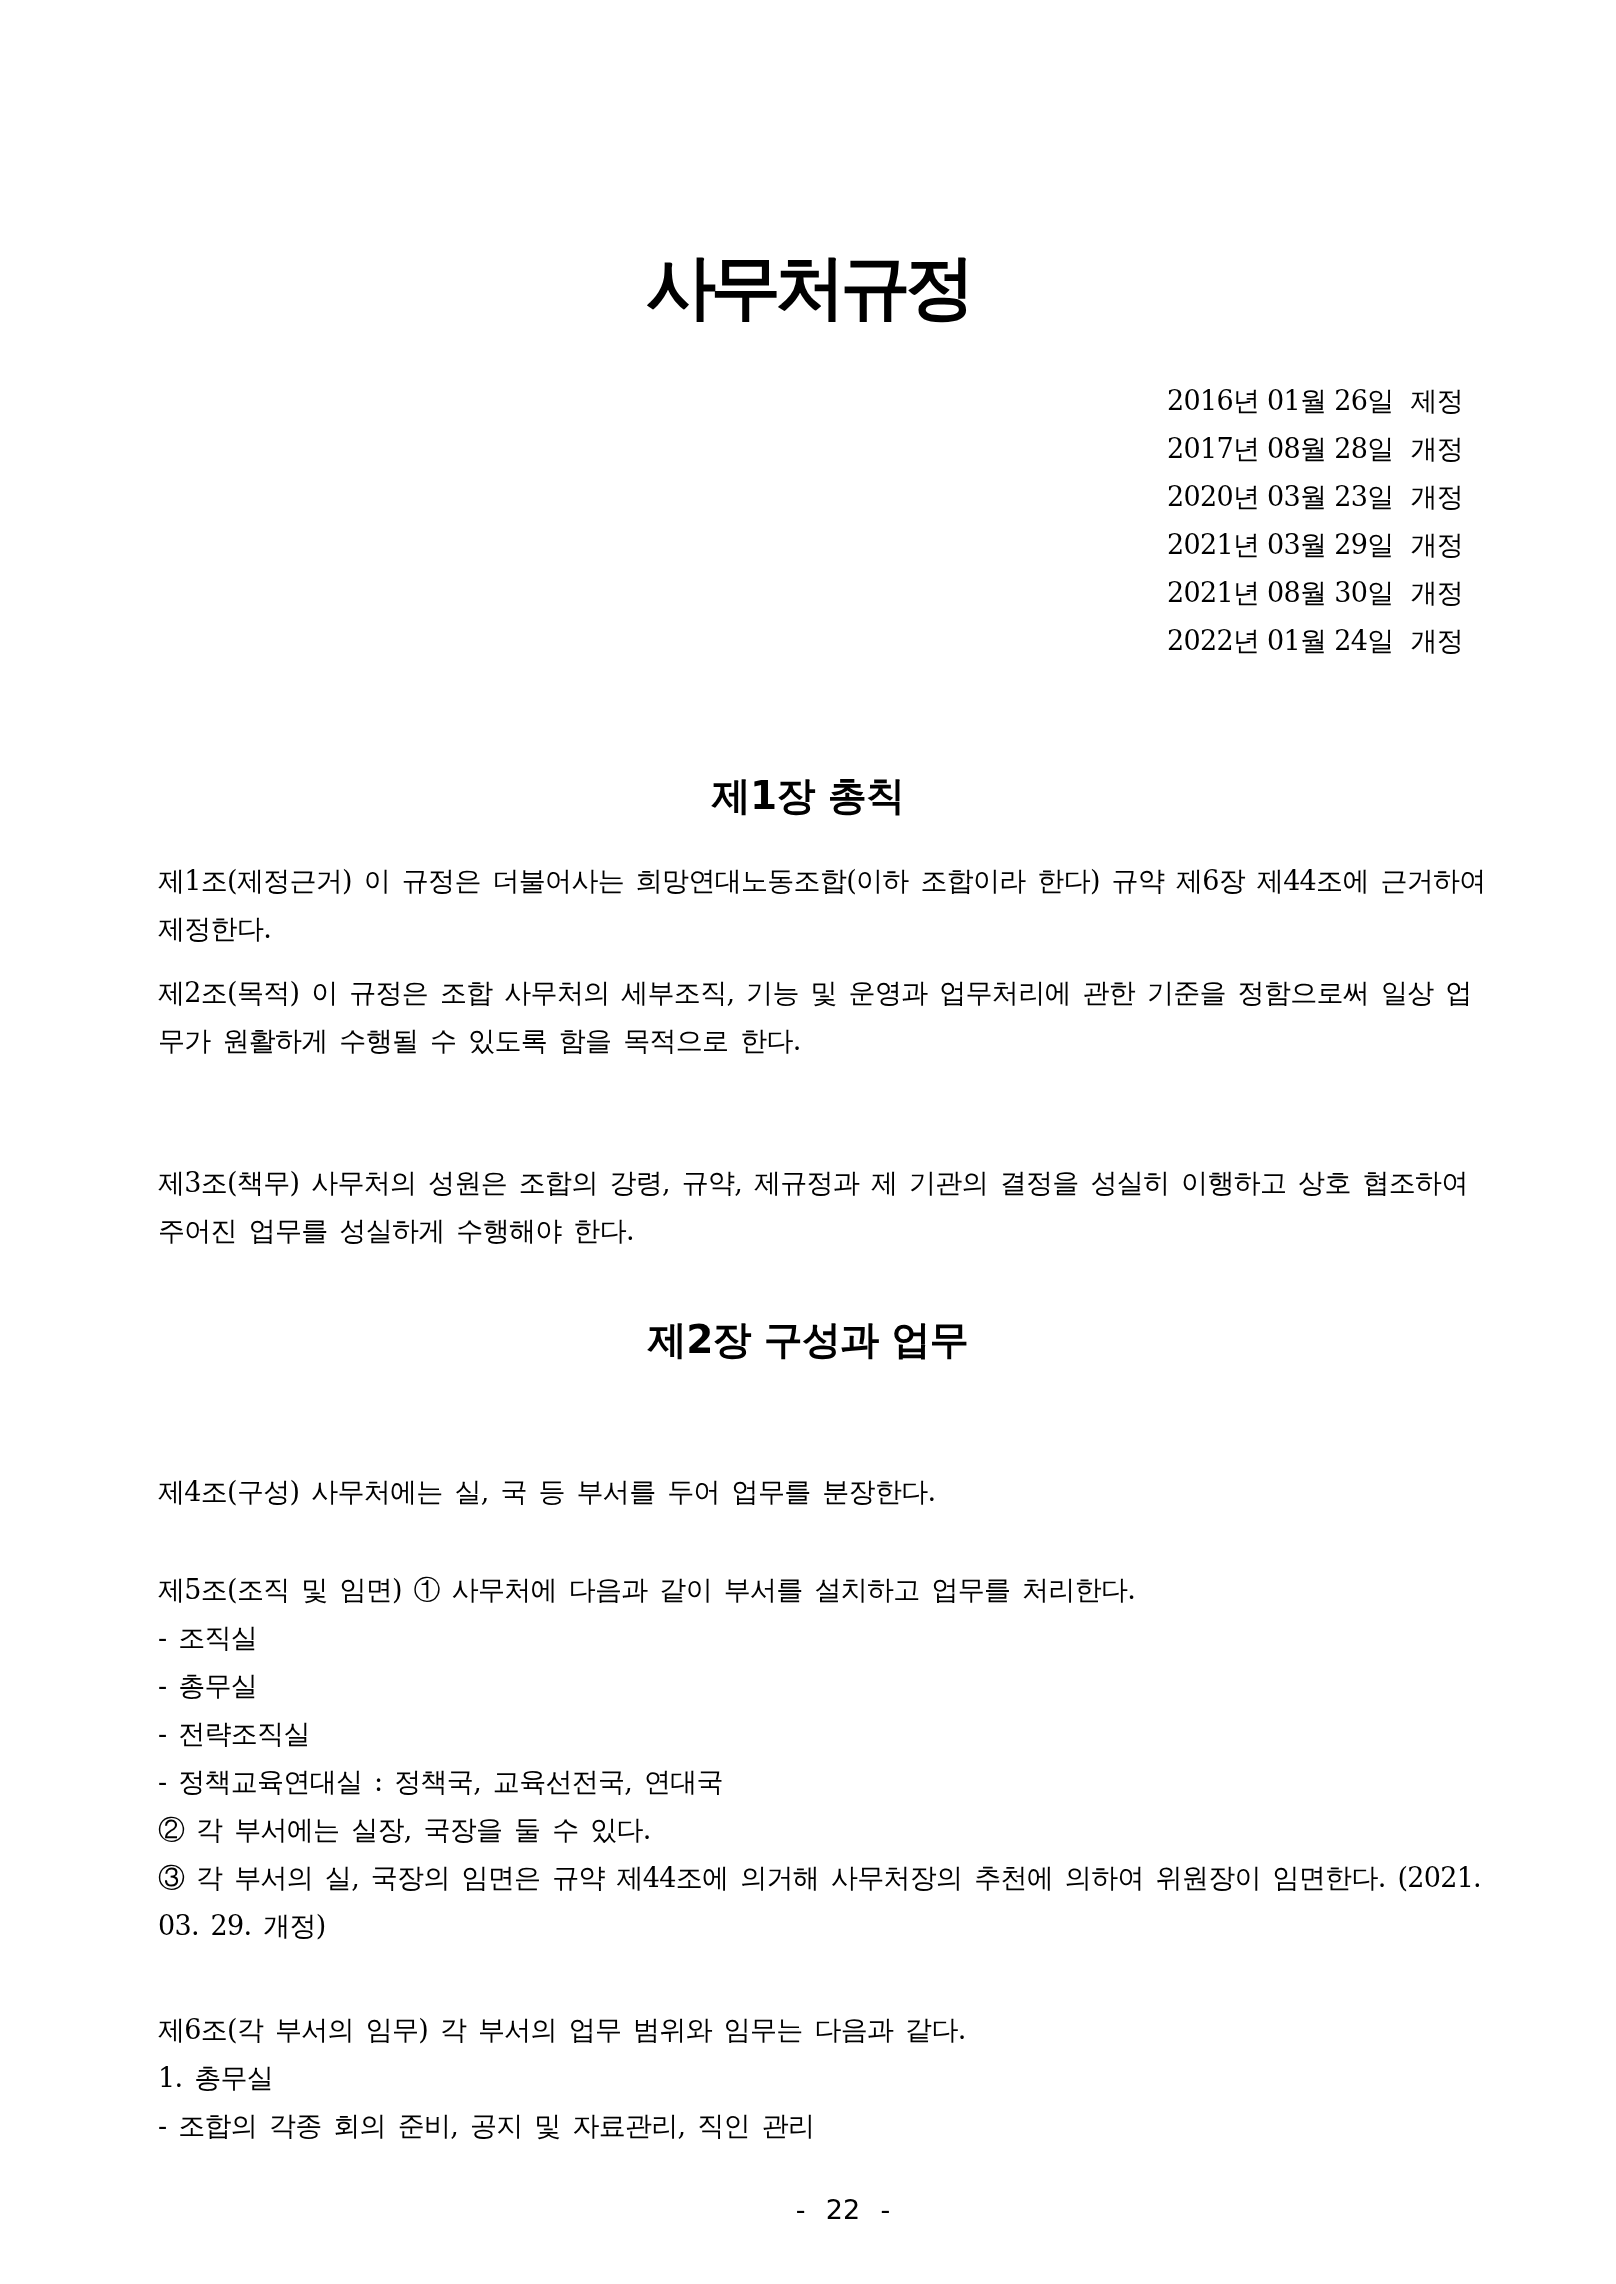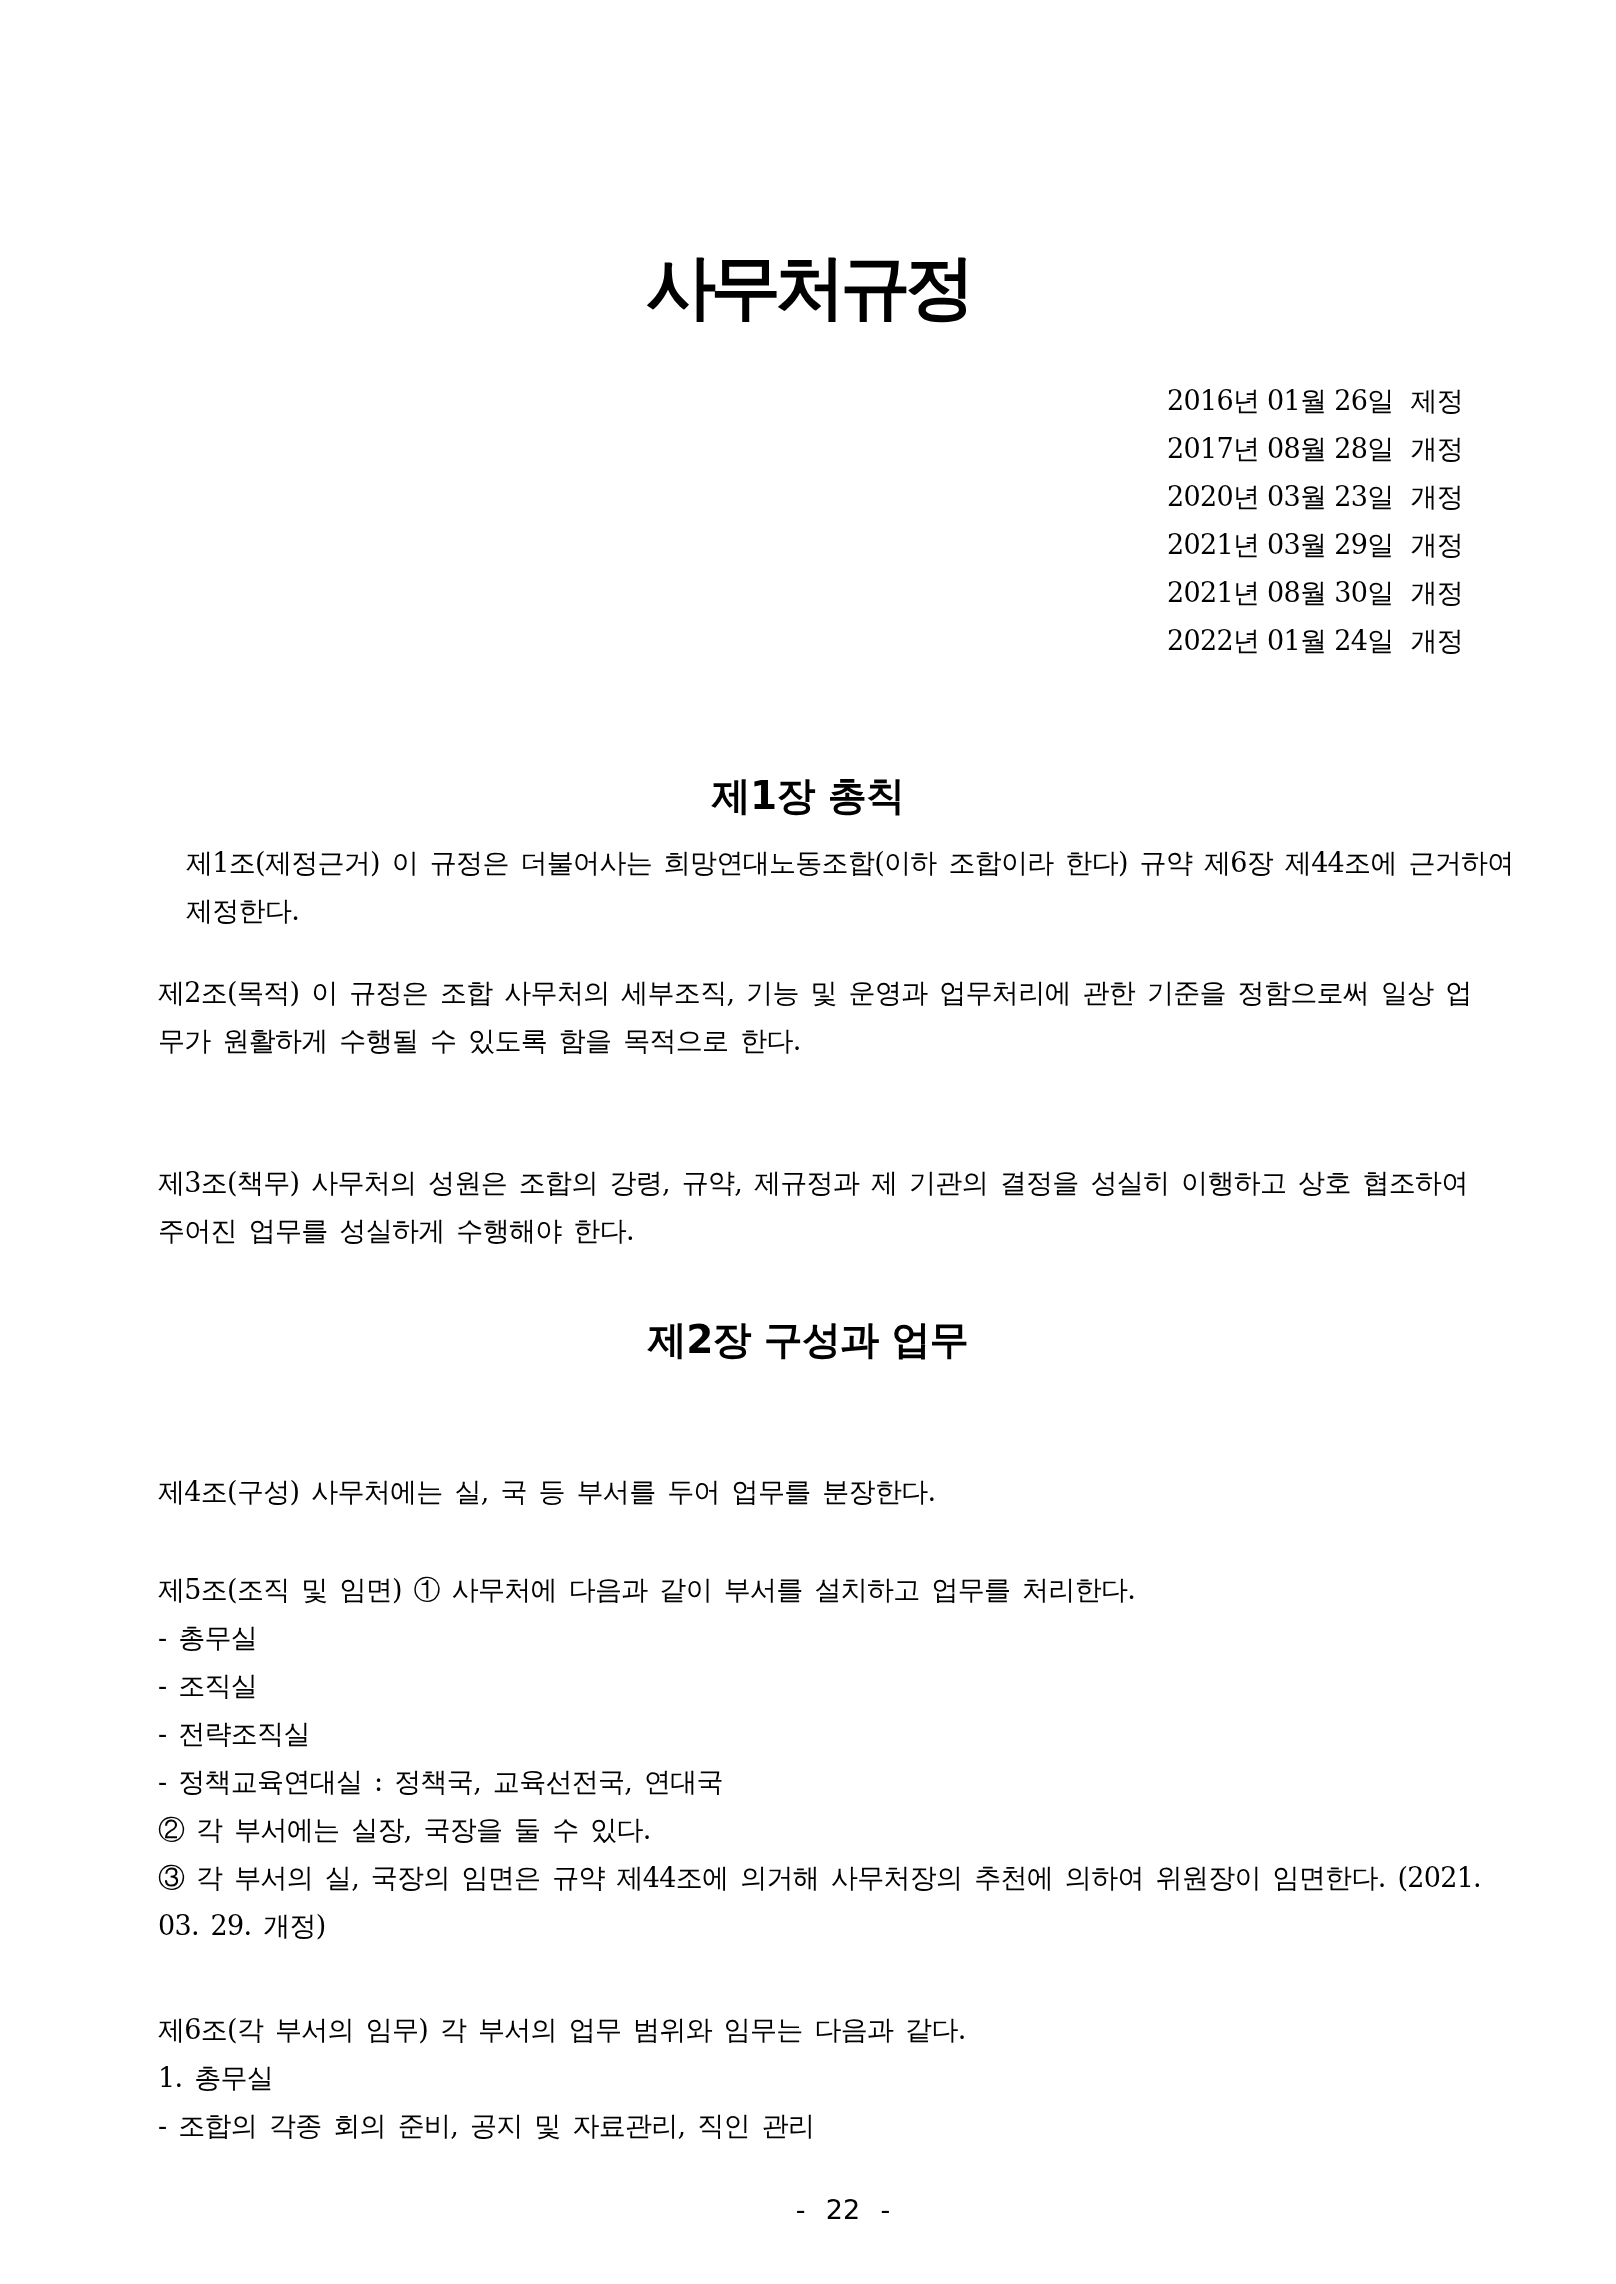--- a/index.html
+++ b/index.html
@@ -83,21 +83,21 @@
     <div class="revision-item"><span>2016년 01월 26일</span><span class="gap"></span> <span>제정</span></div>
     <div class="revision-item"><span>2017년 08월 28일</span><span class="gap"></span> <span>개정</span></div>
     <div class="revision-item"><span>2020년 03월 23일</span><span class="gap"></span> <span>개정</span></div>
     <div class="revision-item"><span>2021년 03월 29일</span><span class="gap"></span> <span>개정</span></div>
     <div class="revision-item"><span>2021년 08월 30일</span><span class="gap"></span> <span>개정</span></div>
     <div class="revision-item"><span>2022년 01월 24일</span><span class="gap"></span> <span>개정</span></div>
   </div>
 
   <h2 class="chapter-heading" style="top:738px;">제1장 총칙</h2>
 
-  <div class="para" style="top:839px;margin-left:28px;">
+  <div class="para" style="top:857px;">
     <span class="line">제1조(제정근거) 이 규정은 더불어사는 희망연대노동조합(이하 조합이라 한다) 규약 제6장 제44조에 근거하여</span>
     <span class="line">제정한다.</span>
   </div>
 
   <div class="para" style="top:969px;">
     <span class="line">제2조(목적) 이 규정은 조합 사무처의 세부조직, 기능 및 운영과 업무처리에 관한 기준을 정함으로써 일상 업</span>
     <span class="line">무가 원활하게 수행될 수 있도록 함을 목적으로 한다.</span>
   </div>
 
   <div class="para" style="top:1159px;">
@@ -106,22 +106,22 @@
   </div>
 
   <h2 class="chapter-heading" style="top:1282px;">제2장 구성과 업무</h2>
 
   <div class="para" style="top:1468px;">
     <span class="line">제4조(구성) 사무처에는 실, 국 등 부서를 두어 업무를 분장한다.</span>
   </div>
 
   <div class="para" style="top:1566px;">
     <span class="line">제5조(조직 및 임면) ① 사무처에 다음과 같이 부서를 설치하고 업무를 처리한다.</span>
+    <span class="line">- 조직실</span>
     <span class="line">- 총무실</span>
-    <span class="line">- 조직실</span>
     <span class="line">- 전략조직실</span>
     <span class="line">- 정책교육연대실 : 정책국, 교육선전국, 연대국</span>
     <span class="line">② 각 부서에는 실장, 국장을 둘 수 있다.</span>
     <span class="line">③ 각 부서의 실, 국장의 임면은 규약 제44조에 의거해 사무처장의 추천에 의하여 위원장이 임면한다. (2021.</span>
     <span class="line">03. 29. 개정)</span>
   </div>
 
   <div class="para" style="top:2006px;">
     <span class="line">제6조(각 부서의 임무) 각 부서의 업무 범위와 임무는 다음과 같다.</span>
     <span class="line">1. 총무실</span>

